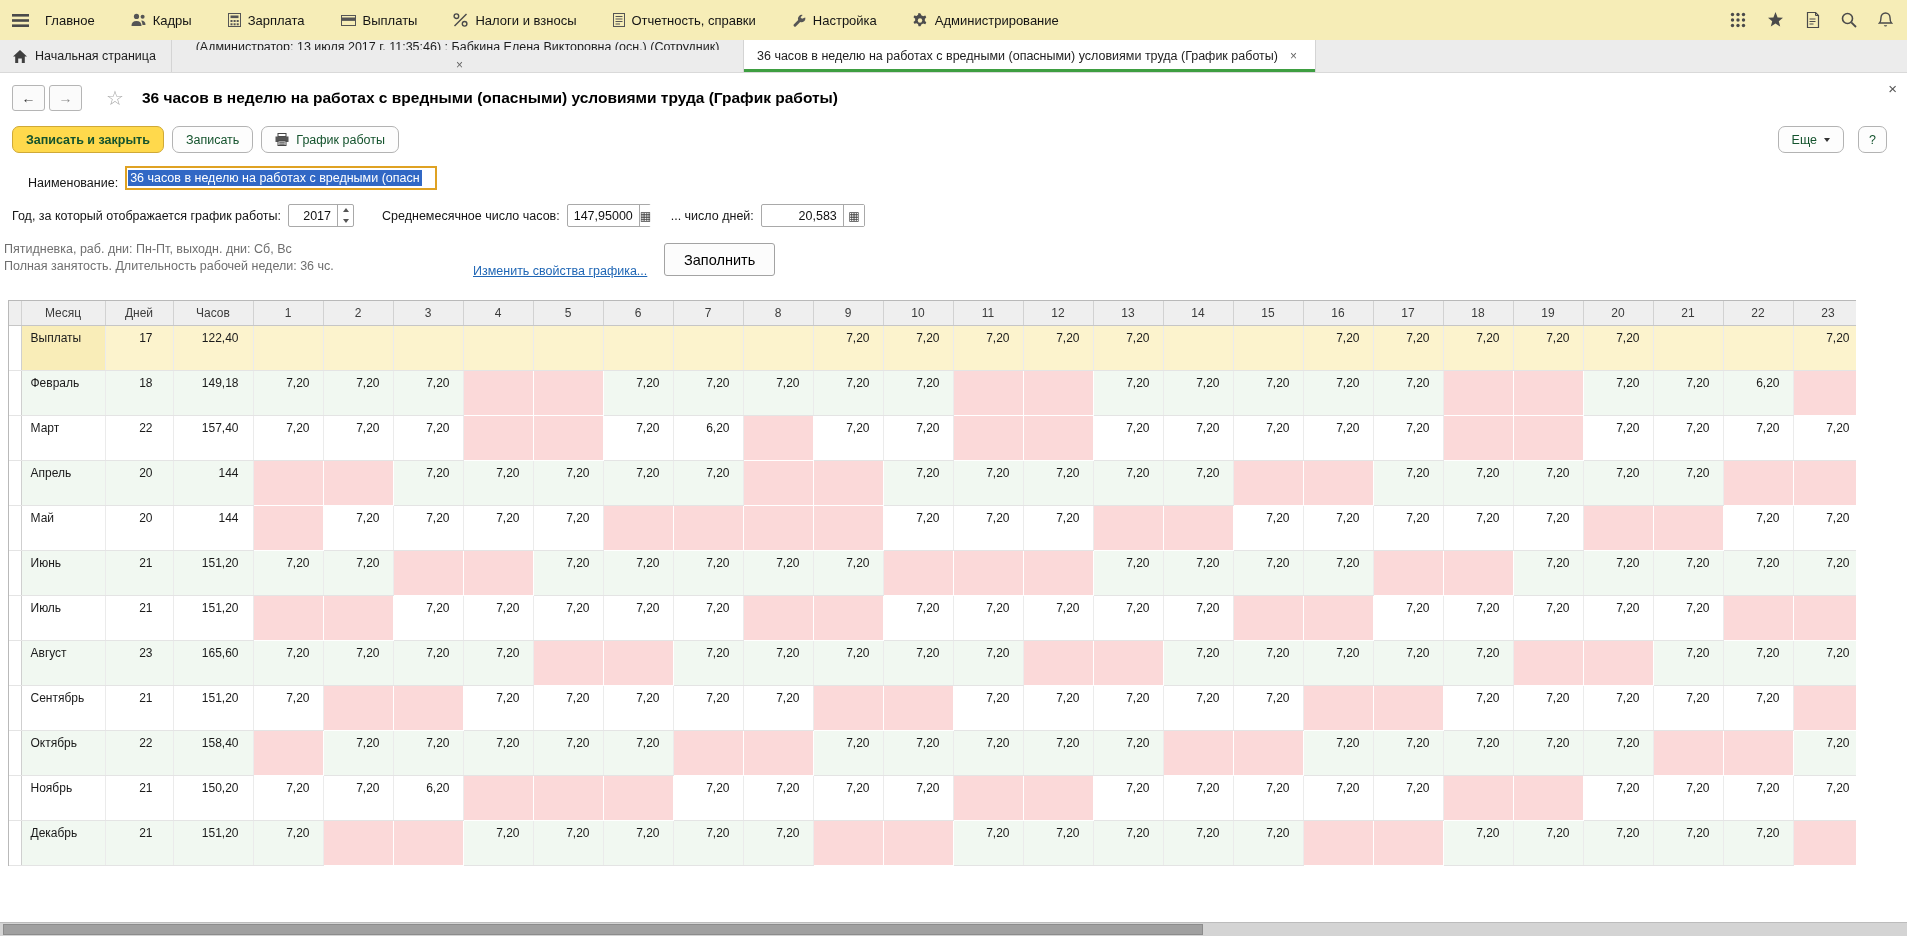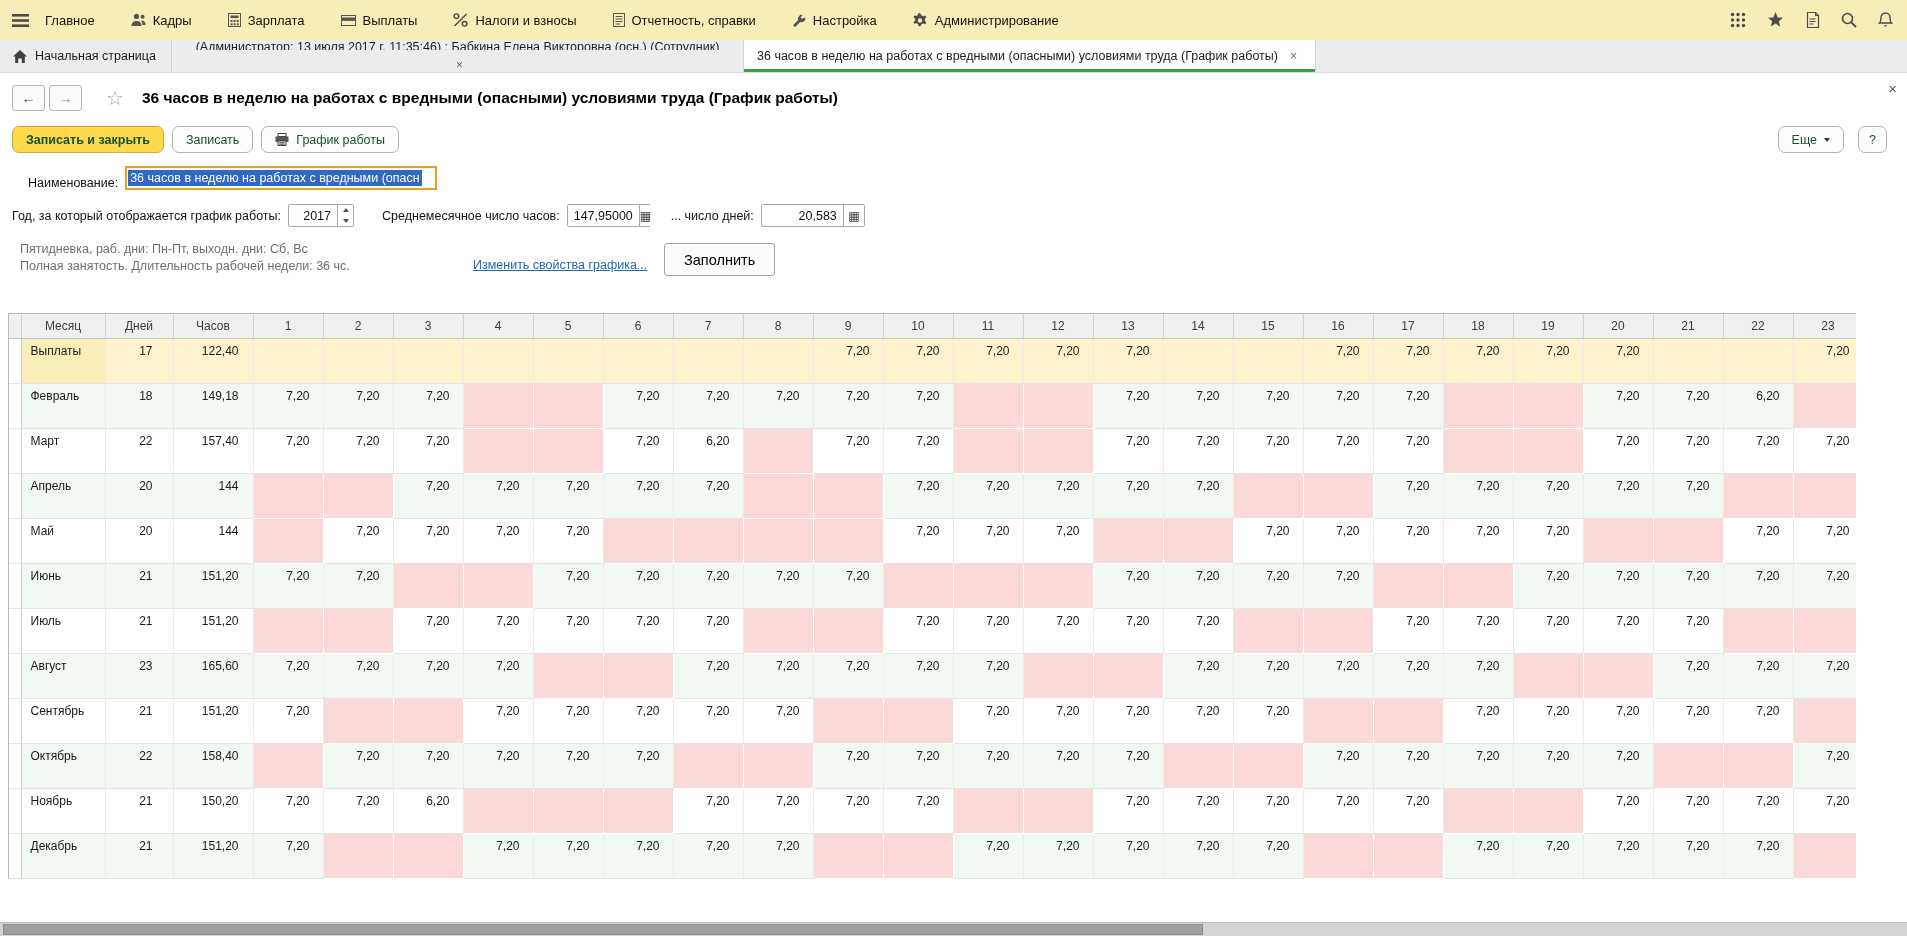--- a/index.html
+++ b/index.html
@@ -56,26 +56,26 @@
   .spin div{flex:1;display:flex;align-items:center;justify-content:center;}
   .tri-up{width:0;height:0;border-left:3px solid transparent;border-right:3px solid transparent;
     border-bottom:4px solid #555;}
   .tri-dn{width:0;height:0;border-left:3px solid transparent;border-right:3px solid transparent;
     border-top:4px solid #555;}
   .calcbtn{width:20px;border-left:1px solid #a9a9a9;display:flex;align-items:center;justify-content:center;
     font-size:12px;color:#444;background:#fff;}
   .gap28{width:28px;} .gap20{width:20px;}
   
   .row-info{position:relative;margin-top:13px;height:48px;font-size:12.5px;}
-  .info-lines{position:absolute;left:20px;top:1px;color:#6f6f6f;line-height:17px;}
-  .props-link{position:absolute;left:473px;top:18px;color:#1f66b5;text-decoration:underline;}
+  .info-lines{position:absolute;left:4px;top:1px;color:#6f6f6f;line-height:17px;}
+  .props-link{position:absolute;left:473px;top:24px;color:#1f66b5;text-decoration:underline;}
   .fill-btn{position:absolute;left:664px;top:3px;height:31px;padding:0 19px;font-size:14.5px;
     border:1px solid #a3a3a3;border-radius:3px;background:#fcfcfc;display:flex;align-items:center;color:#000;}
   
-  .tablewrap{margin:25px 0 0 8px;width:1848px;overflow:hidden;border-top:1px solid #b9b9b9;
+  .tablewrap{margin:12px 0 0 8px;width:1848px;overflow:hidden;border-top:1px solid #b9b9b9;
     border-left:1px solid #b9b9b9;box-sizing:border-box;}
   table{border-collapse:collapse;table-layout:fixed;width:1924px;}
   thead th{height:24px;background:#efefef;font-weight:normal;font-size:12px;color:#3c3c3c;
     border-right:1px solid #d2d2d2;border-bottom:1px solid #c6c6c6;text-align:center;padding:0;}
   tbody td{height:45px;vertical-align:top;padding-top:5px;font-size:12px;color:#1a1a1a;
     border-right:1px solid #ebebeb;border-bottom:1px solid #e4e4e4;box-sizing:border-box;background:#fff;}
   td.gutter{background:#fff !important;border-right:1px solid #cfcfcf;}
   td.month{text-align:left;padding-left:9px;}
   td.num{text-align:right;padding-right:20px;}
   td.hours{text-align:right;padding-right:14px;}

